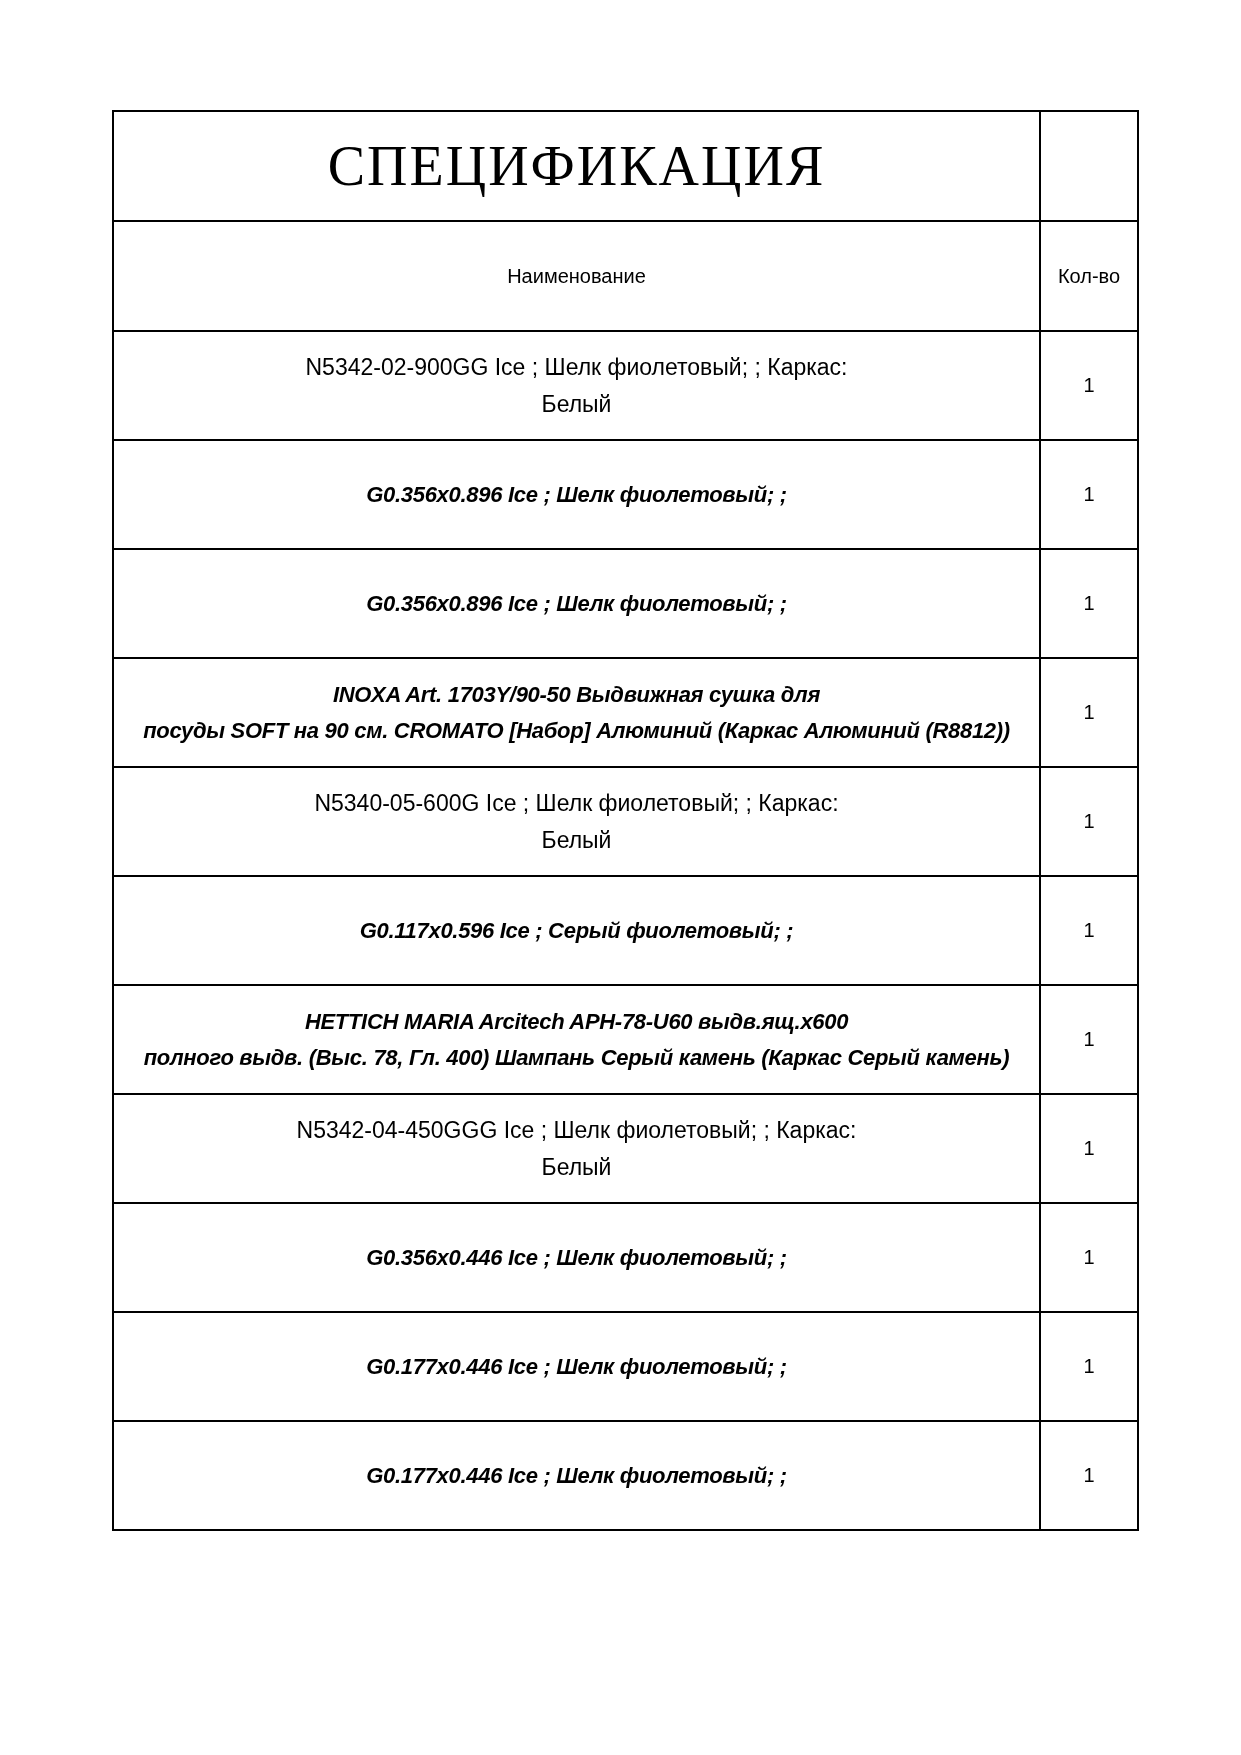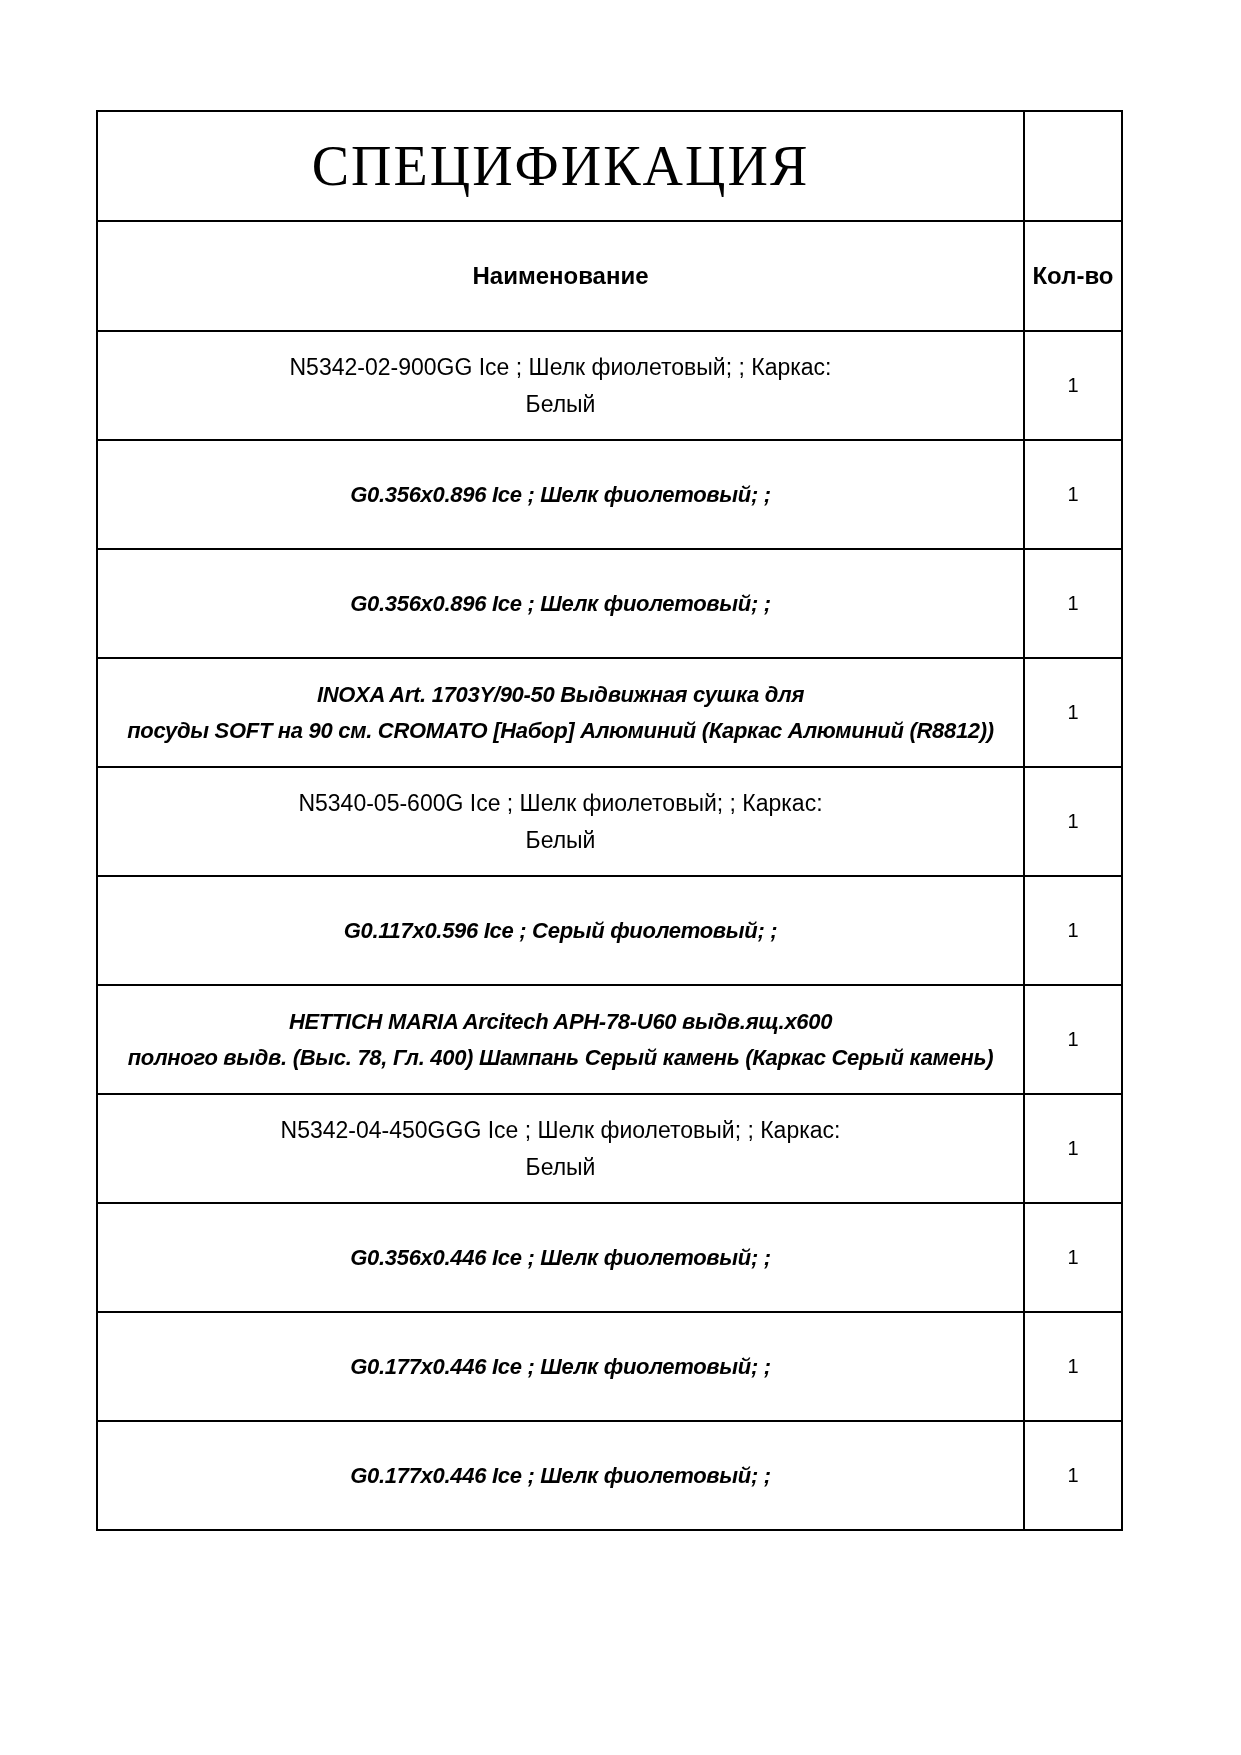--- a/index.html
+++ b/index.html
@@ -6,21 +6,21 @@
   html, body { background: #ffffff; }
   body {
     width: 1241px;
     height: 1755px;
     position: relative;
     font-family: "Liberation Sans", sans-serif;
     color: #000000;
   }
   .sheet {
     position: absolute;
-    left: 0; top: 0;
+    left: 16px; top: 0;
     width: 1213px; height: 1755px;
     background: #ffffff;
   }
   table.spec {
     position: absolute;
     left: 96px;
     top: 110px;
     width: 1025px;
     border-collapse: collapse;
     table-layout: fixed;
@@ -39,22 +39,22 @@
   td.title-cell {
     font-family: "Liberation Serif", serif;
     font-weight: 400;
     font-size: 56px;
     letter-spacing: 2px;
     color: #000000;
   }
 
   tr.header-row td { height: 110px; }
   td.header-cell {
-    font-size: 24px;
-    font-weight: 700;
+    font-size: 20px;
+    font-weight: 400;
     border-radius: 22px;
   }
 
   tr.item-row td { height: 109px; }
   td.name-cell {
     font-size: 23px;
     line-height: 1.6;
     white-space: pre-line;
     padding: 0 8px;
   }

